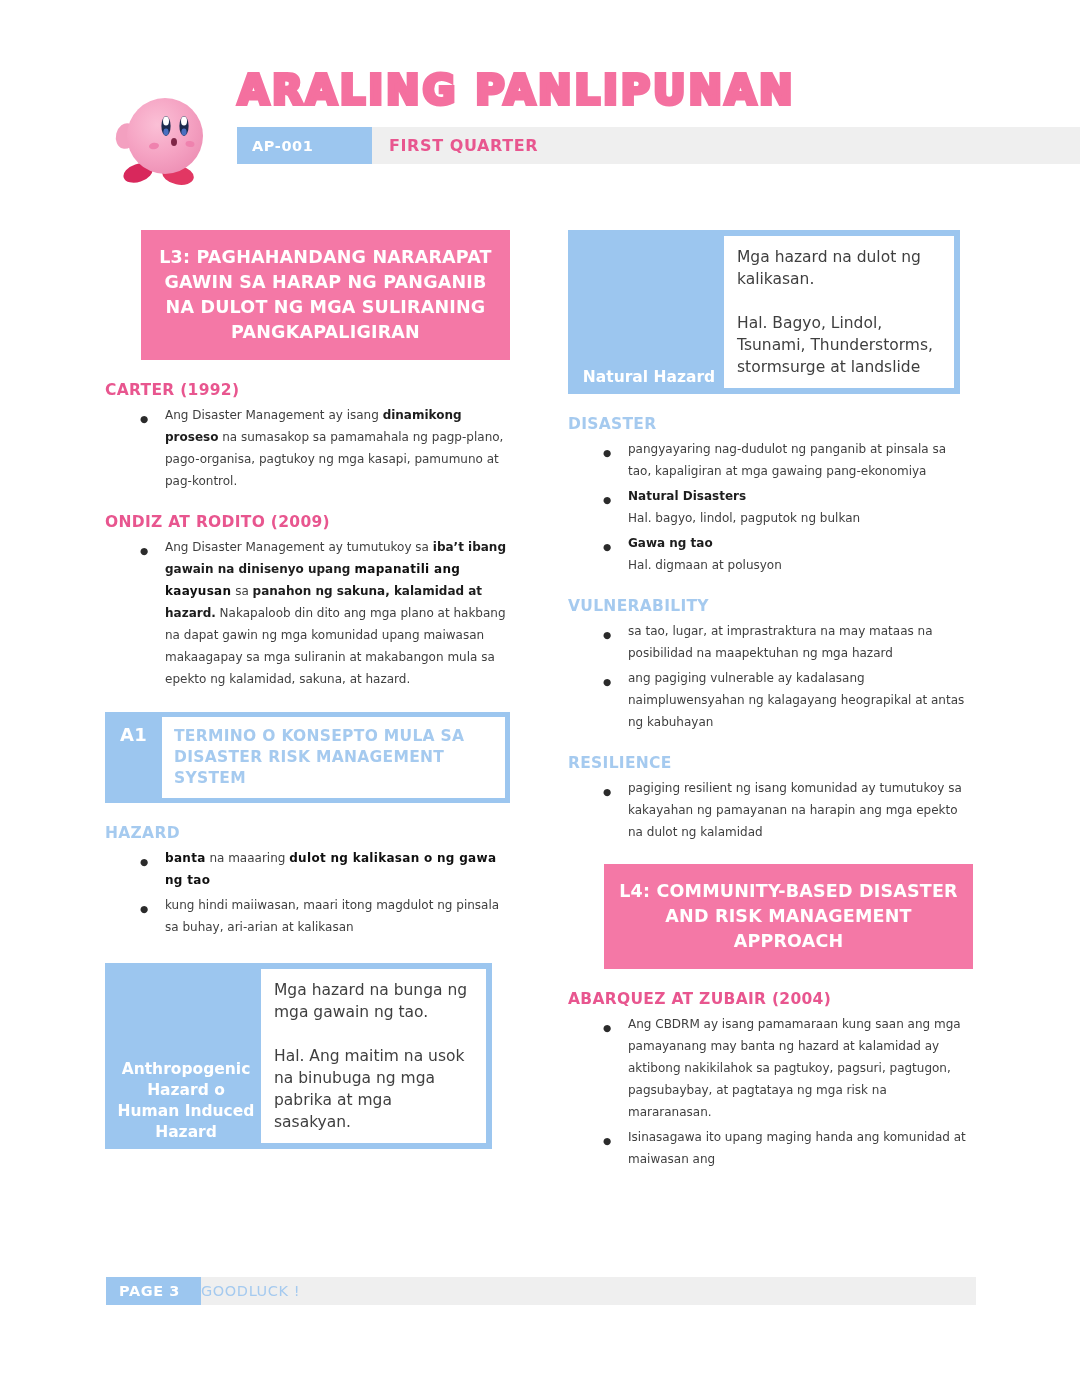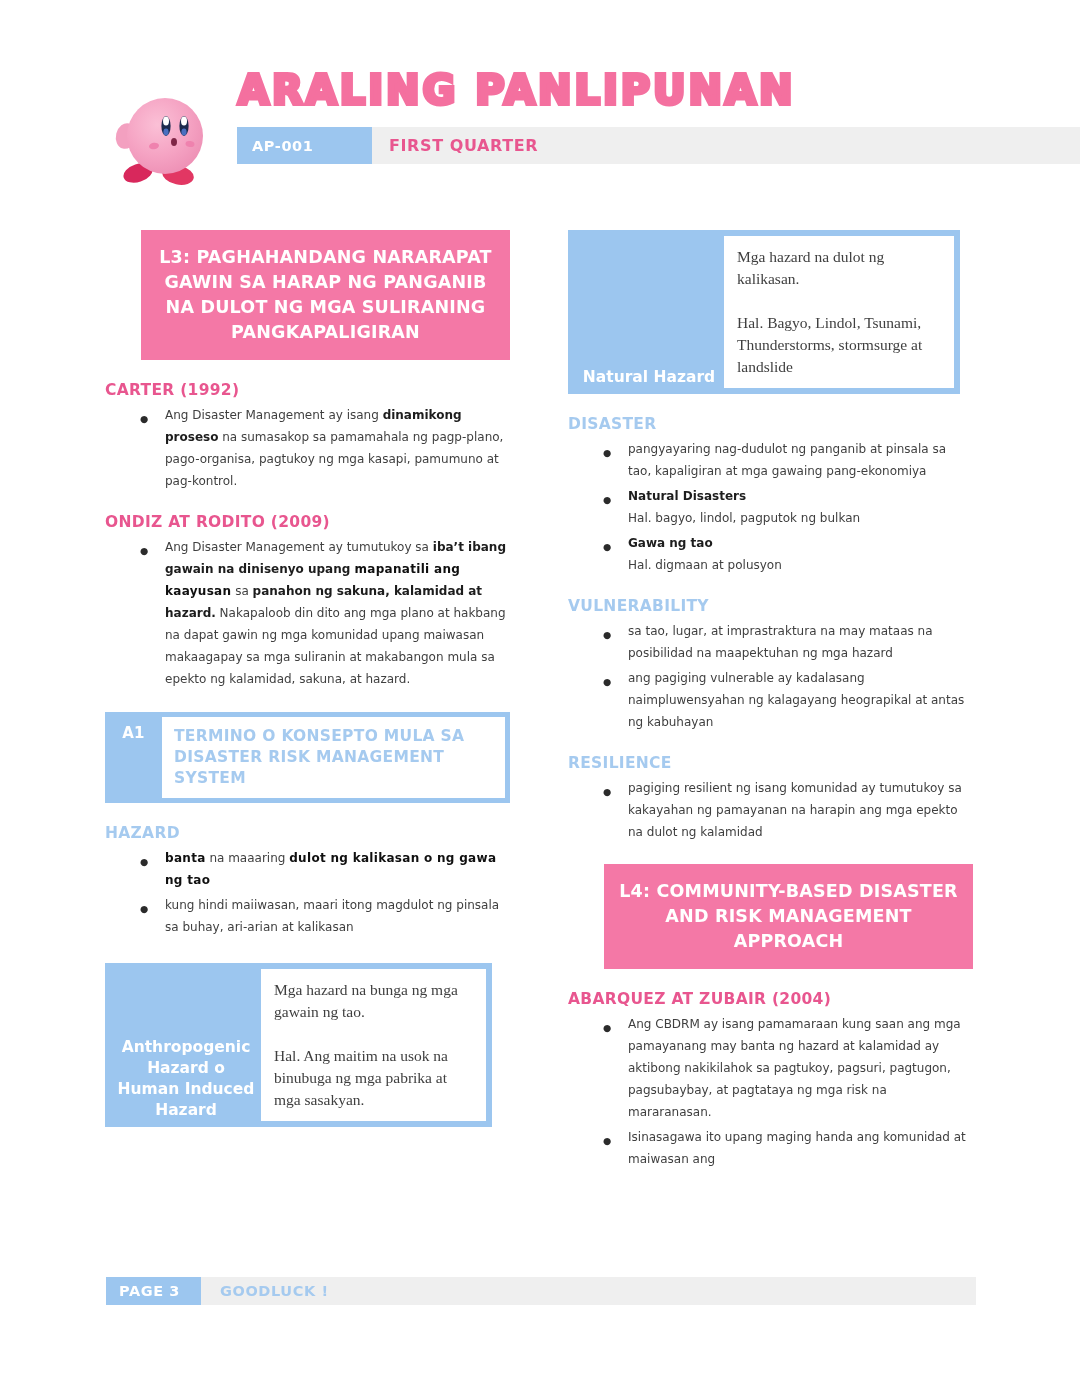--- a/index.html
+++ b/index.html
@@ -58,51 +58,51 @@
   ul.bullets li::before {
     content: "\25CF"; position: absolute; left: -25px; top: 4px;
     font-size: 9.5px; color: #2b2b2b;
   }
   .b  { font-weight: bold; color: #1d1d1d; }
   .hb { font-weight: bold; color: #101010; letter-spacing: .3px; }
 
   
   .a1-box { margin-top: 22px; display: flex; background: var(--blue-box, #9cc6ef); min-height: 82px; }
   .a1-label {
-    flex: 0 0 57px; color: #ffffff; font-weight: bold; font-size: 15px;
+    flex: 0 0 57px; color: #ffffff; font-weight: bold; font-size: 18px;
     padding-top: 12px; text-align: center; letter-spacing: .3px;
   }
   .a1-content {
     flex: 1; background: #ffffff; margin: 5px 5px 5px 0; padding: 9px 12px;
     color: var(--blue-heading, #a5caef); font-weight: bold;
     font-size: 15.5px; line-height: 21px; letter-spacing: .3px;
   }
 
   
   .hz-table { margin-top: 25px; display: flex; background: var(--blue-box, #9cc6ef); padding: 6px; }
   .hz-table.w-left  { width: 387px; }
   .hz-table.w-right { width: 392px; }
   .hz-label {
     flex: 0 0 150px; display: flex; align-items: flex-end; justify-content: center;
     text-align: center; color: #ffffff; font-weight: bold;
     font-size: 15.5px; line-height: 21px; padding: 0 6px;
   }
-  .hz-content { flex: 1; background: #ffffff; padding: 10px 13px; font-size: 15.5px; line-height: 22px; font-family: Liberation Serif, serif; }
+  .hz-content { flex: 1; background: #ffffff; padding: 10px 13px; font-size: 15.5px; line-height: 22px; }
 
   
   .footer-row { position: absolute; left: 106px; top: 1277px; width: 870px; height: 28px; display: flex; }
   .page-box {
     flex: 0 0 95px; background: var(--blue-box, #9cc6ef);
     color: #ffffff; font-weight: bold; font-size: 14.5px; letter-spacing: .6px;
     display: flex; align-items: center; padding-left: 13px;
   }
   .footer-bar {
     flex: 1; background: var(--bar-gray, #efefef);
-    color: var(--blue-heading, #a5caef); font-weight: bold; font-size: 14.5px; letter-spacing: .6px;
-    display: flex; align-items: center; padding-left: 19px;
+    color: var(--blue-heading, #a5caef); font-weight: normal; font-size: 14.5px; letter-spacing: .6px;
+    display: flex; align-items: center; 
   }
 </style>
 </head>
 <body>
 
 <div class="page">
 
   <svg class="kirby" viewBox="0 0 110 100" aria-hidden="true">
     <defs>
       <radialGradient id="kbody" cx="40%" cy="35%" r="75%">

